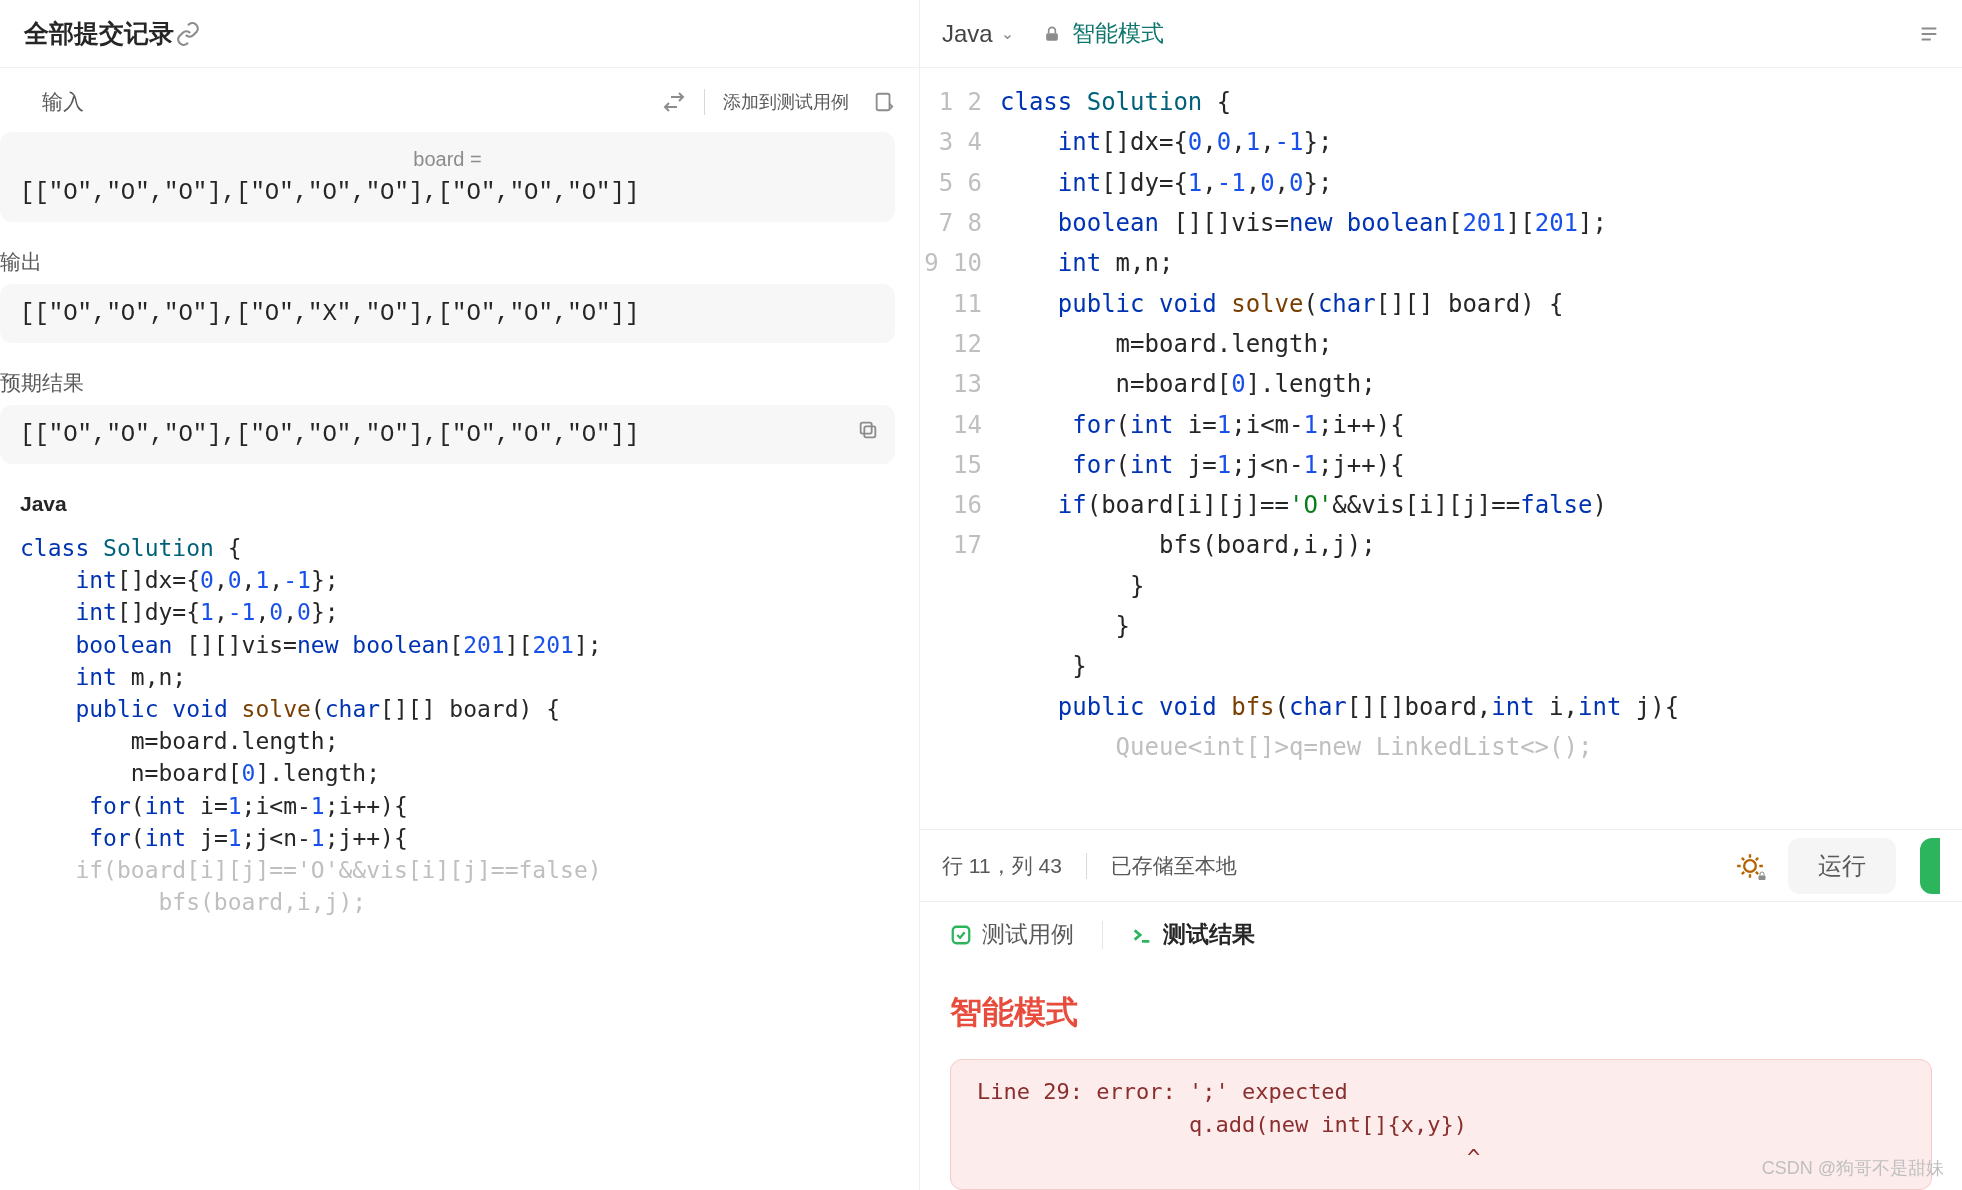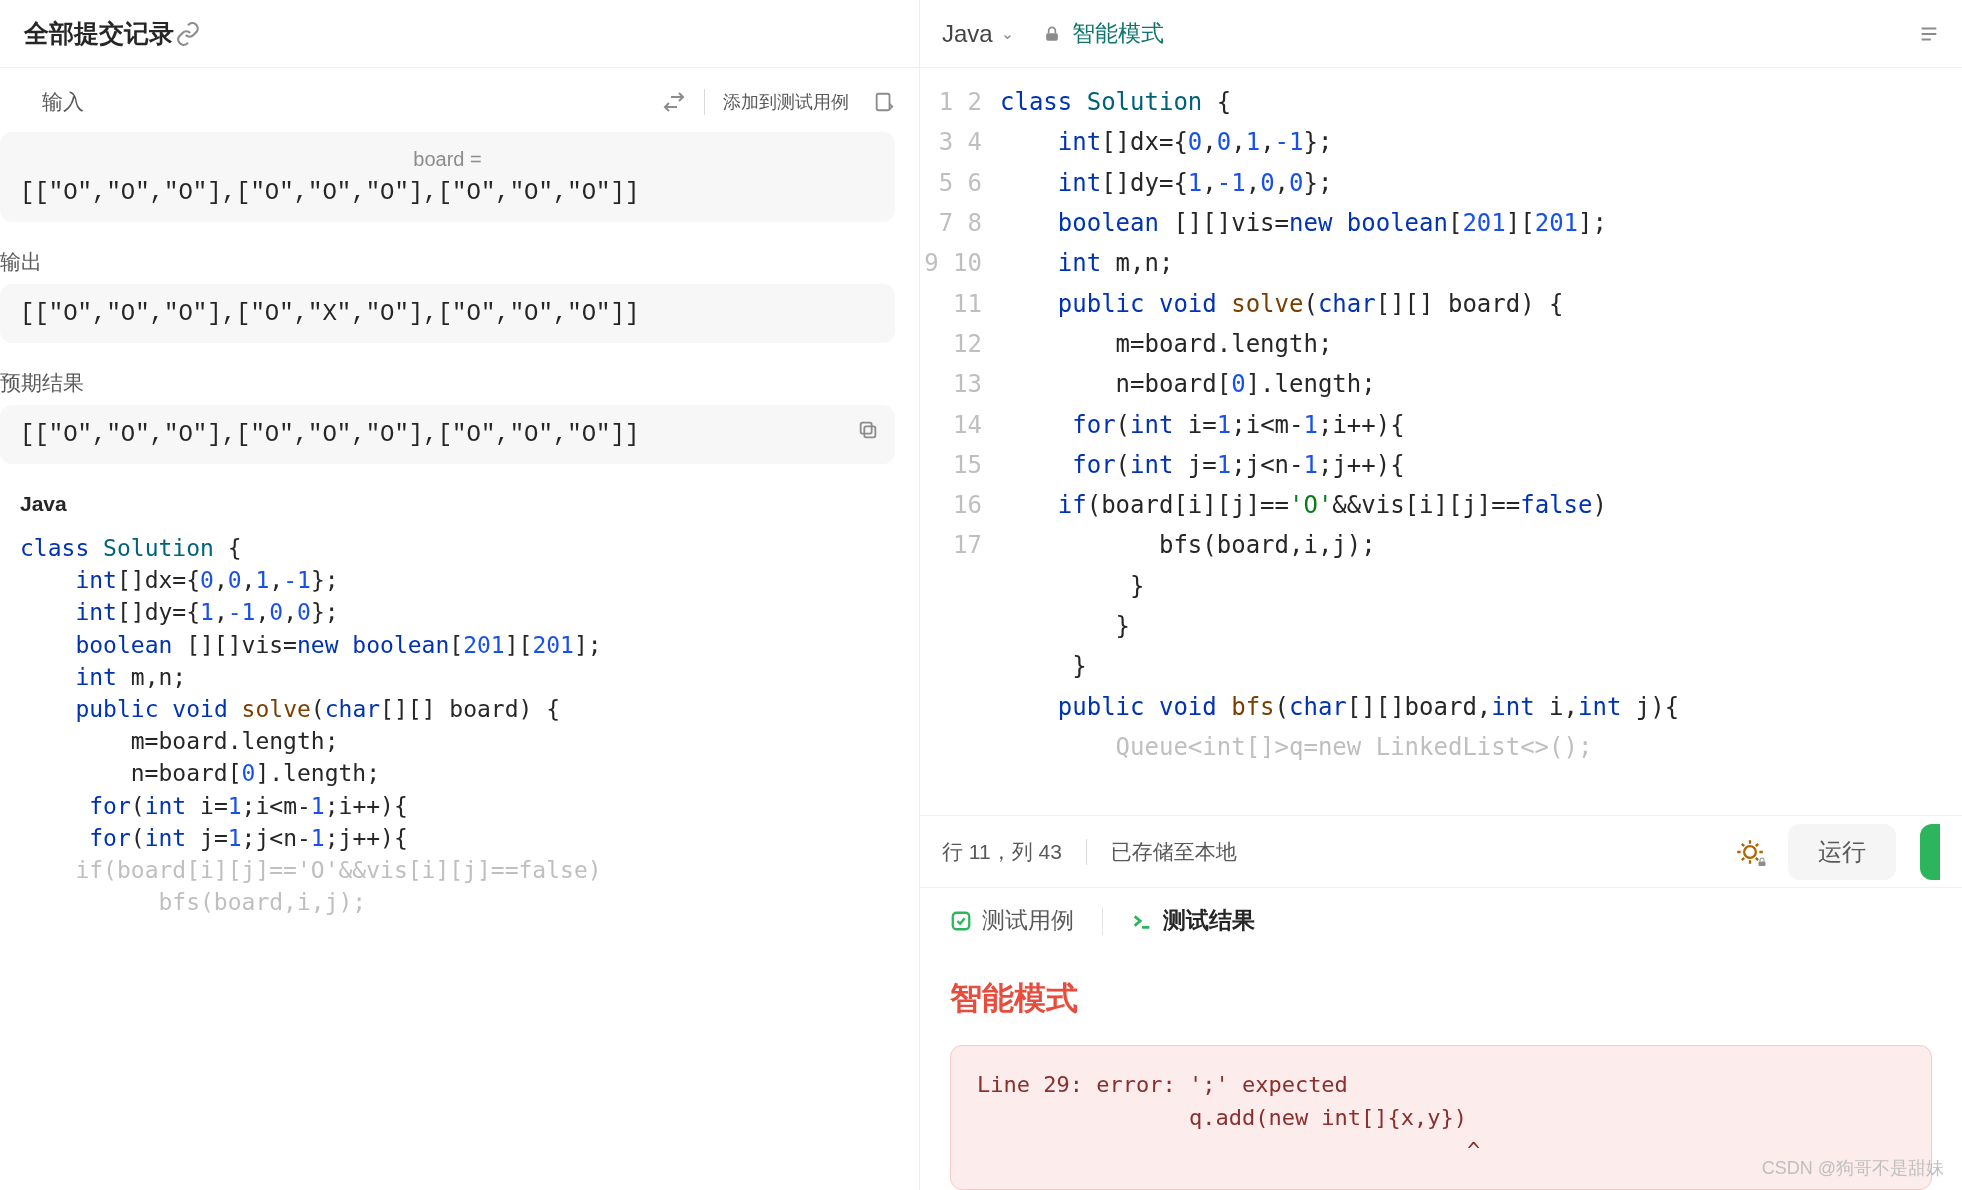--- a/index.html
+++ b/index.html
@@ -106,21 +106,21 @@
   }
   .tab { display:flex; align-items:center; gap:10px; color:#595959; cursor:pointer; }
   .tab.active { font-weight:700; color:#262626; }
   .tab-icon-green { color:#2db55d; }
   .tab-icon-term { color:#2db55d; font-weight:bold; }
   .vbar2 { width:1px; height:28px; background:#e5e5e5; }
   .result-area { padding: 24px 30px 0 30px; overflow:hidden; }
   .err-title { color:#e74c3c; font-size:32px; font-weight:700; margin-bottom:24px;}
   .err-box {
     background:#fdecec; border:1px solid #f7caca; border-radius:12px;
-    padding:22px 26px; font-family:"SF Mono", Consolas, monospace; font-size:22px;
+    padding:15px 26px; font-family:"SF Mono", Consolas, monospace; font-size:22px;
     color:#8a2e2e; white-space:pre; line-height:1.5;
   }
   .watermark {
     position:fixed; right:18px; bottom:10px; font-size:18px; color:#bfbfbf;
     pointer-events:none;
   }
   svg { display:block; }
 </style>
 </head>
 <body>

